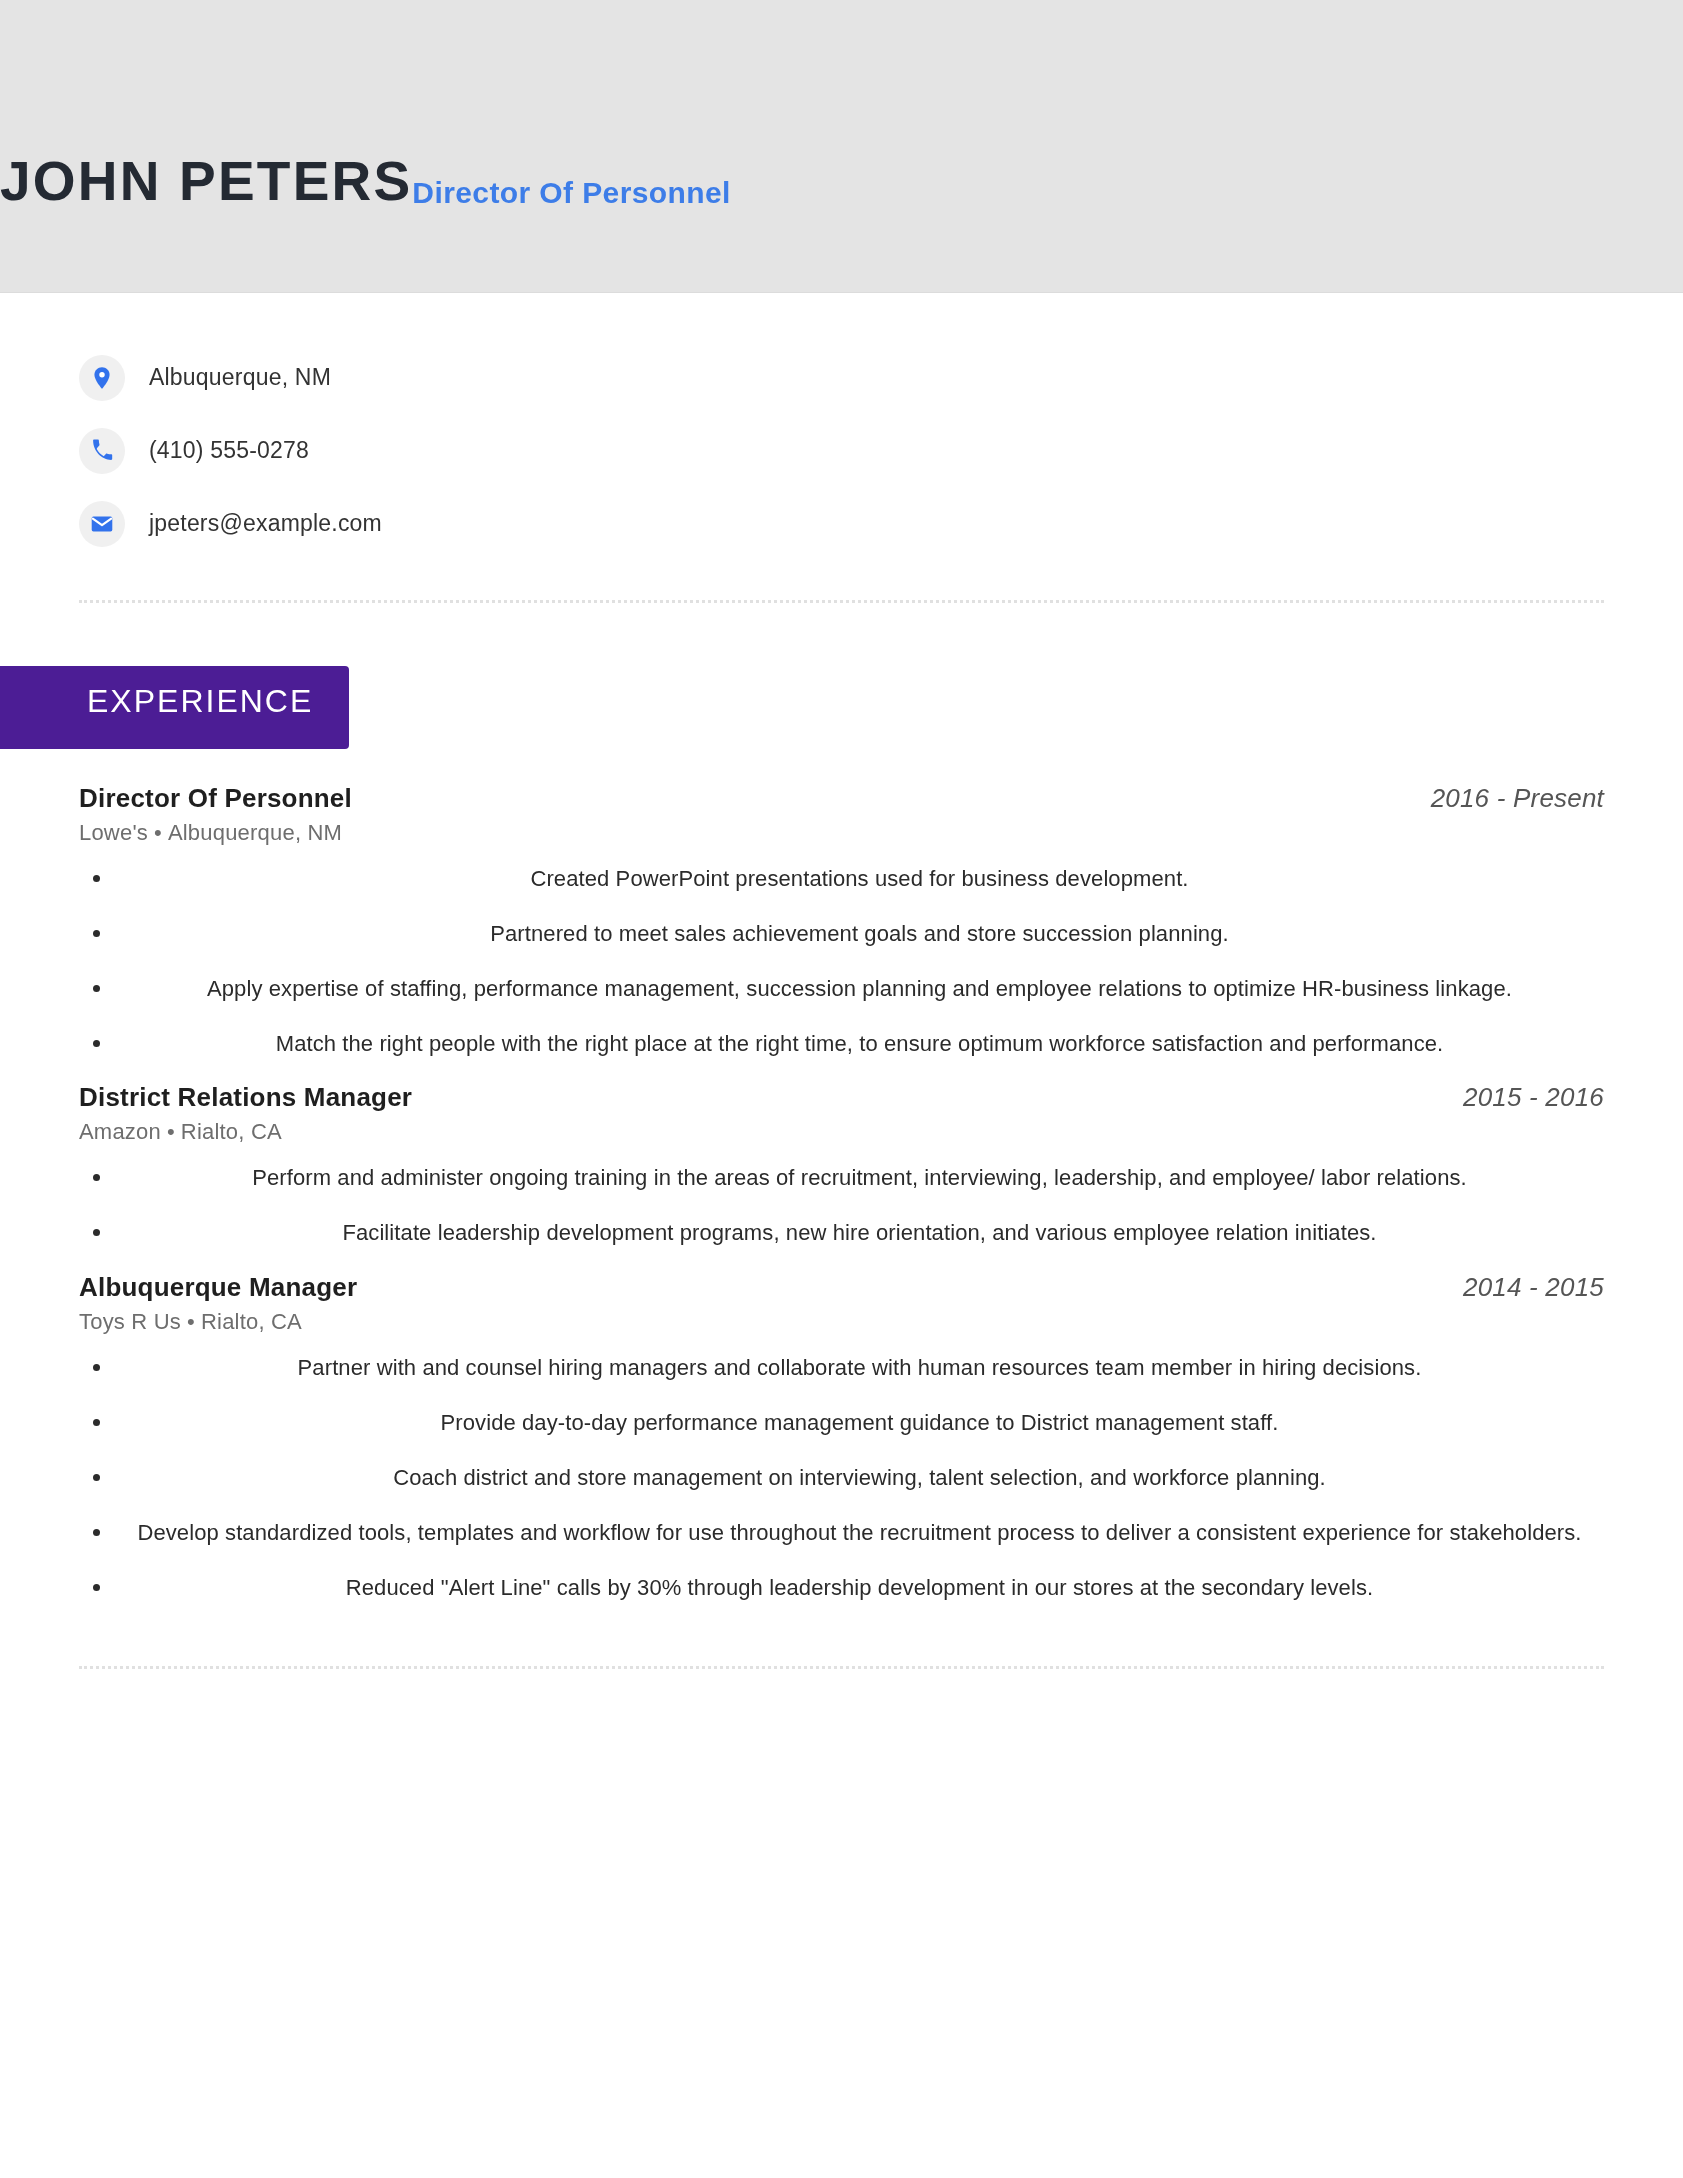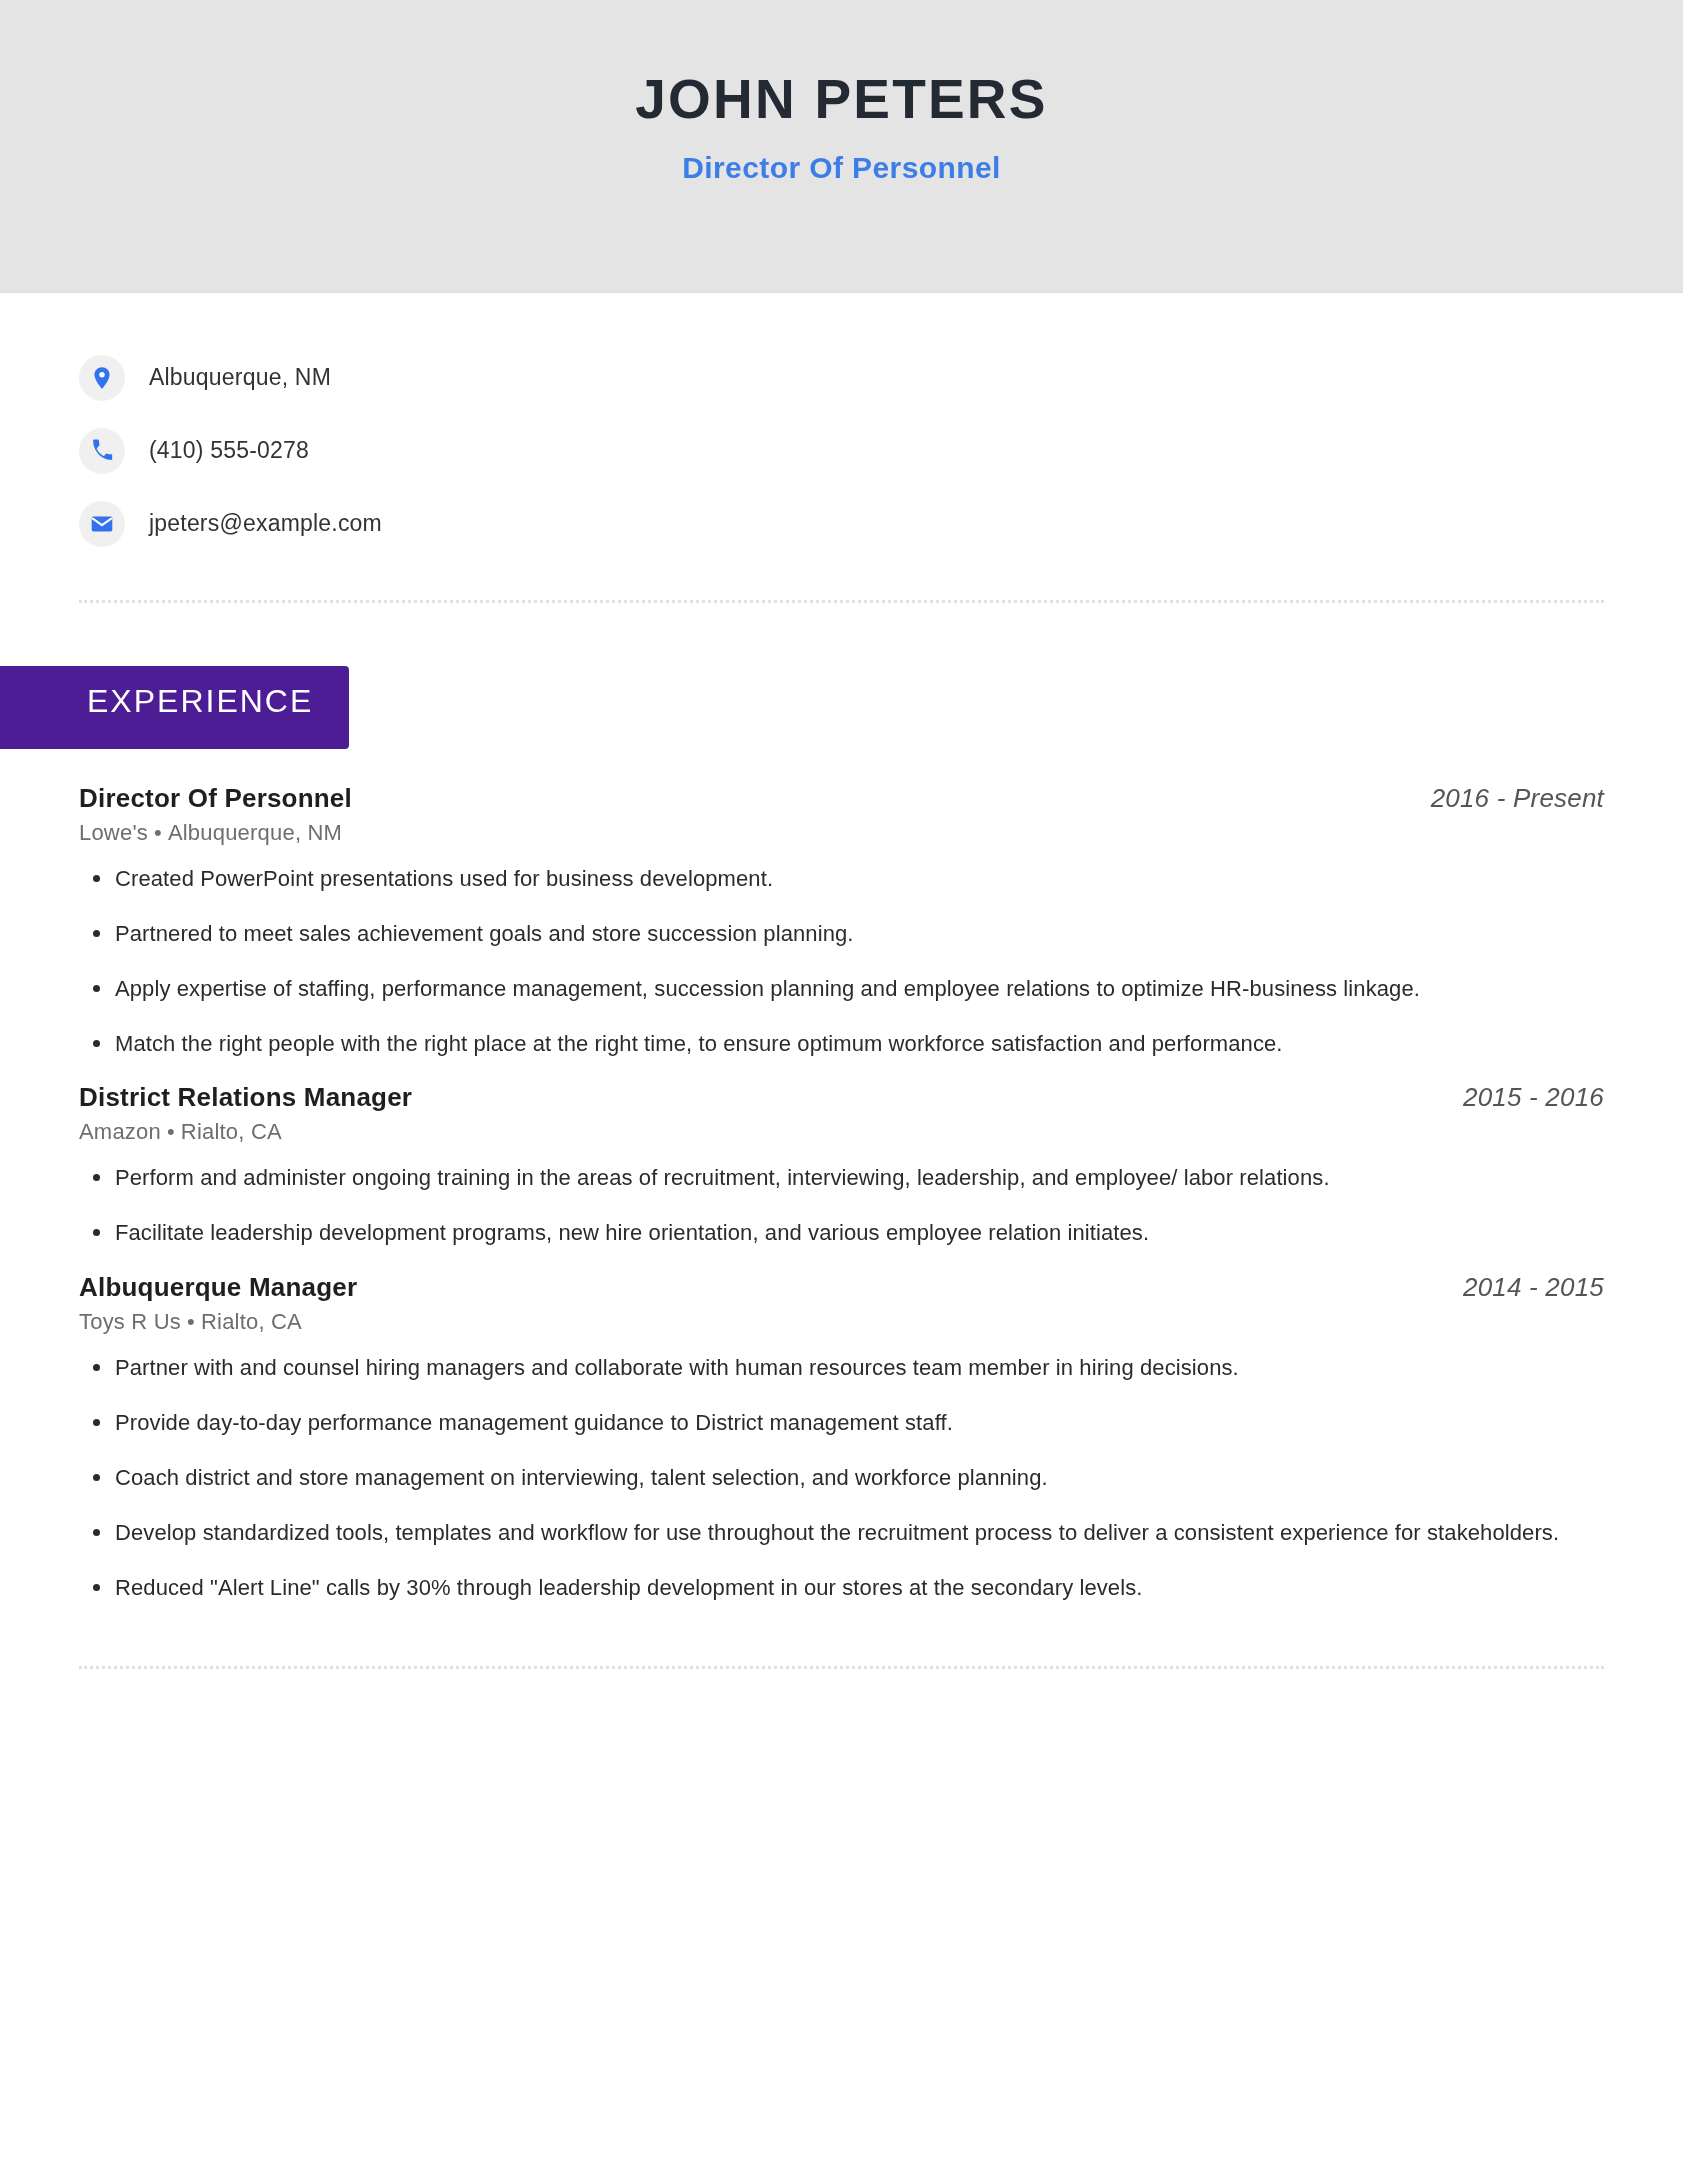--- a/index.html
+++ b/index.html
@@ -16,21 +16,21 @@
     position: relative;
   }
 
   
   .header-band {
     background: #e4e4e4;
     height: 293px;
     width: 100%;
     box-sizing: border-box;
     display: flex;
-    flex-direction: column;
+    flex-direction: row;
     align-items: center;
     justify-content: flex-start;
     padding-top: 71px;
     border-bottom: 1px solid #dcdcdc;
   }
   .full-name {
     font-size: 55px;
     font-weight: 700;
     letter-spacing: 2.2px;
     color: #242a33;
@@ -131,20 +131,21 @@
     font-size: 22px;
     color: #6e6e6e;
     margin-top: 6px;
     letter-spacing: 0.2px;
   }
   .entry-sub .sep { padding: 0 6px; }
   .bullets {
     list-style: none;
     margin: 16px 0 0 0;
     padding: 0;
+    text-align: center;
   }
   .bullets li {
     position: relative;
     padding-left: 36px;
     font-size: 22px;
     line-height: 1.55;
     color: #2b2b2b;
     margin-bottom: 21px;
     letter-spacing: 0.1px;
   }

